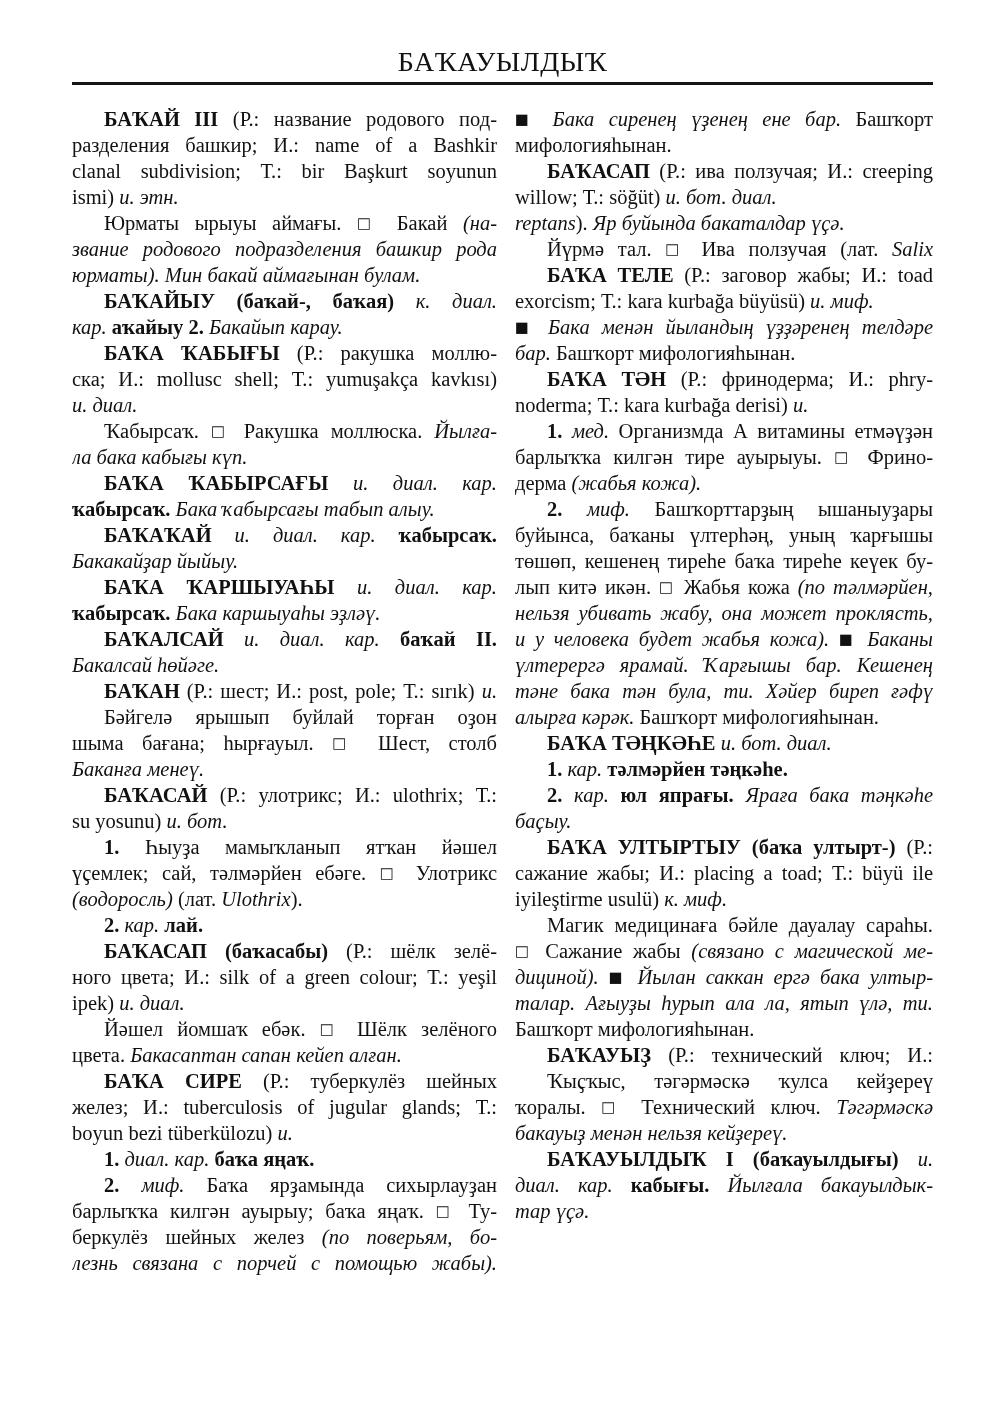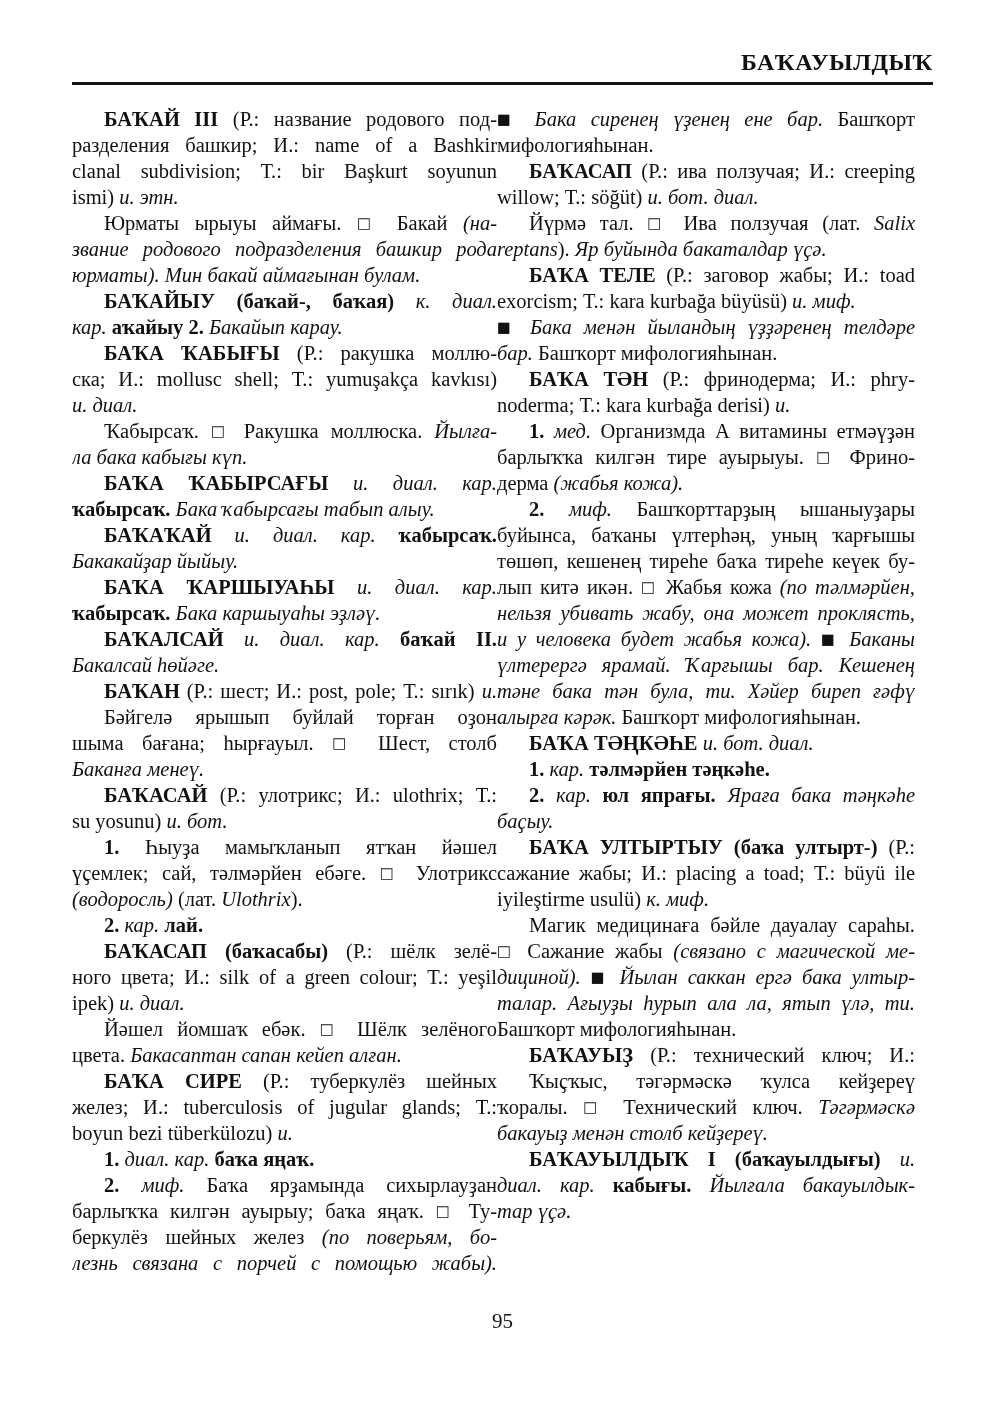--- a/index.html
+++ b/index.html
@@ -7,36 +7,36 @@
     position:relative;
     width:1000px;height:1409px;
     background:#ffffff;
     font-family:"Liberation Serif","DejaVu Serif",serif;
     color:#111111;
     overflow:hidden;
     margin:0 auto;
   }
   .running-head{
     position:absolute;top:49px;left:72px;width:861px;
-    text-align:right;
-    font-weight:700;
-    font-size:24px;
+    text-align:center;
+    font-weight:400;
+    font-size:28px;
     letter-spacing:0.5px;
     line-height:26px;
   }
   .rule{
     position:absolute;top:82px;left:72px;width:861px;height:3px;
     background:#151515;
   }
   .cols{
     position:absolute;top:106px;left:72px;width:861px;
     display:flex;
   }
   .col{min-width:0;}
-  .col-left{width:425px;}
+  .col-left{width:425px;margin-right:18px;}
   .col-right{width:418px;}
   .ln{
     height:26px;line-height:26px;
     font-size:20.5px;
     overflow:hidden;
     white-space:normal;
   }
   .ln.j{text-align:justify;text-align-last:justify;}
   .ln.in{text-indent:32px;}
   .st-r{font-weight:400;font-style:normal;}
@@ -106,22 +106,22 @@
         <div class="ln j in"><span class="st-b">2. </span><span class="st-i">миф. </span><span class="st-r">Баҡа ярҙамында сихырлауҙан</span></div>
         <div class="ln j"><span class="st-r">барлыҡҡа килгән ауырыу; баҡа яңаҡ. </span><span class="st-r sq">□</span><span class="st-r"> Ту-</span></div>
         <div class="ln j"><span class="st-r">беркулёз шейных желез </span><span class="st-i">(по поверьям, бо-</span></div>
         <div class="ln j"><span class="st-i">лезнь связана с порчей с помощью жабы).</span></div>
       </div>
     <div class="col col-right">
         <div class="ln j"><span class="st-r sq">■</span><span class="st-r"> </span><span class="st-i">Бака сиренең үҙенең ене бар. </span><span class="st-r">Башҡорт</span></div>
         <div class="ln"><span class="st-r">мифологияһынан.</span></div>
         <div class="ln j in"><span class="st-b">БАҠАСАП </span><span class="st-r">(Р.: ива ползучая; И.: creeping</span></div>
         <div class="ln"><span class="st-r">willow; Т.: söğüt) </span><span class="st-i">и. бот. диал.</span></div>
+        <div class="ln"><span class="st-i">reptans</span><span class="st-r">). </span><span class="st-i">Яр буйында бакаталдар үҫә.</span></div>
         <div class="ln j in"><span class="st-r">Йүрмә тал. </span><span class="st-r sq">□</span><span class="st-r"> Ива ползучая (лат. </span><span class="st-i">Salix</span></div>
-        <div class="ln"><span class="st-i">reptans</span><span class="st-r">). </span><span class="st-i">Яр буйында бакаталдар үҫә.</span></div>
         <div class="ln j in"><span class="st-b">БАҠА ТЕЛЕ </span><span class="st-r">(Р.: заговор жабы; И.: toad</span></div>
         <div class="ln"><span class="st-r">exorcism; Т.: kara kurbağa büyüsü) </span><span class="st-i">и. миф.</span></div>
         <div class="ln j"><span class="st-r sq">■</span><span class="st-r"> </span><span class="st-i">Бака менән йыландың үҙҙәренең телдәре</span></div>
         <div class="ln"><span class="st-i">бар. </span><span class="st-r">Башҡорт мифологияһынан.</span></div>
         <div class="ln j in"><span class="st-b">БАҠА ТӘН </span><span class="st-r">(Р.: фринодерма; И.: phry-</span></div>
         <div class="ln"><span class="st-r">noderma; Т.: kara kurbağa derisi) </span><span class="st-i">и.</span></div>
         <div class="ln j in"><span class="st-b">1. </span><span class="st-i">мед. </span><span class="st-r">Организмда А витамины етмәүҙән</span></div>
         <div class="ln j"><span class="st-r">барлыҡҡа килгән тире ауырыуы. </span><span class="st-r sq">□</span><span class="st-r"> Фрино-</span></div>
         <div class="ln"><span class="st-r">дерма </span><span class="st-i">(жабья кожа).</span></div>
         <div class="ln j in"><span class="st-b">2. </span><span class="st-i">миф. </span><span class="st-r">Башҡорттарҙың ышаныуҙары</span></div>
@@ -141,20 +141,19 @@
         <div class="ln j"><span class="st-r">сажание жабы; И.: placing a toad; Т.: büyü ile</span></div>
         <div class="ln"><span class="st-r">iyileştirme usulü) </span><span class="st-i">к. миф.</span></div>
         <div class="ln j in"><span class="st-r">Магик медицинаға бәйле дауалау сараһы.</span></div>
         <div class="ln j"><span class="st-r sq">□</span><span class="st-r"> Сажание жабы </span><span class="st-i">(связано с магической ме-</span></div>
         <div class="ln j"><span class="st-i">дициной). </span><span class="st-r sq">■</span><span class="st-r"> </span><span class="st-i">Йылан саккан ергә бака ултыр-</span></div>
         <div class="ln j"><span class="st-i">талар. Ағыуҙы һурып ала ла, ятып үлә, ти.</span></div>
         <div class="ln"><span class="st-r">Башҡорт мифологияһынан.</span></div>
         <div class="ln j in"><span class="st-b">БАҠАУЫҘ </span><span class="st-r">(Р.: технический ключ; И.:</span></div>
         <div class="ln j in"><span class="st-r">Ҡыҫҡыс, тәгәрмәскә ҡулса кейҙереү</span></div>
         <div class="ln j"><span class="st-r">ҡоралы. </span><span class="st-r sq">□</span><span class="st-r"> Технический ключ. </span><span class="st-i">Тәгәрмәскә</span></div>
-        <div class="ln"><span class="st-i">бакауыҙ менән столб кейҙереү.</span></div>
+        <div class="ln"><span class="st-i">бакауыҙ менән нельзя кейҙереү.</span></div>
         <div class="ln j in"><span class="st-b">БАҠАУЫЛДЫҠ I (баҡауылдығы) </span><span class="st-i">и.</span></div>
         <div class="ln j"><span class="st-i">диал. кар. </span><span class="st-b">кабығы. </span><span class="st-i">Йылғала бакауылдык-</span></div>
         <div class="ln"><span class="st-i">тар үҫә.</span></div>
       </div>
   </div>
-  <div class="folio">95</div>
 </div>
 
 </body></html>

